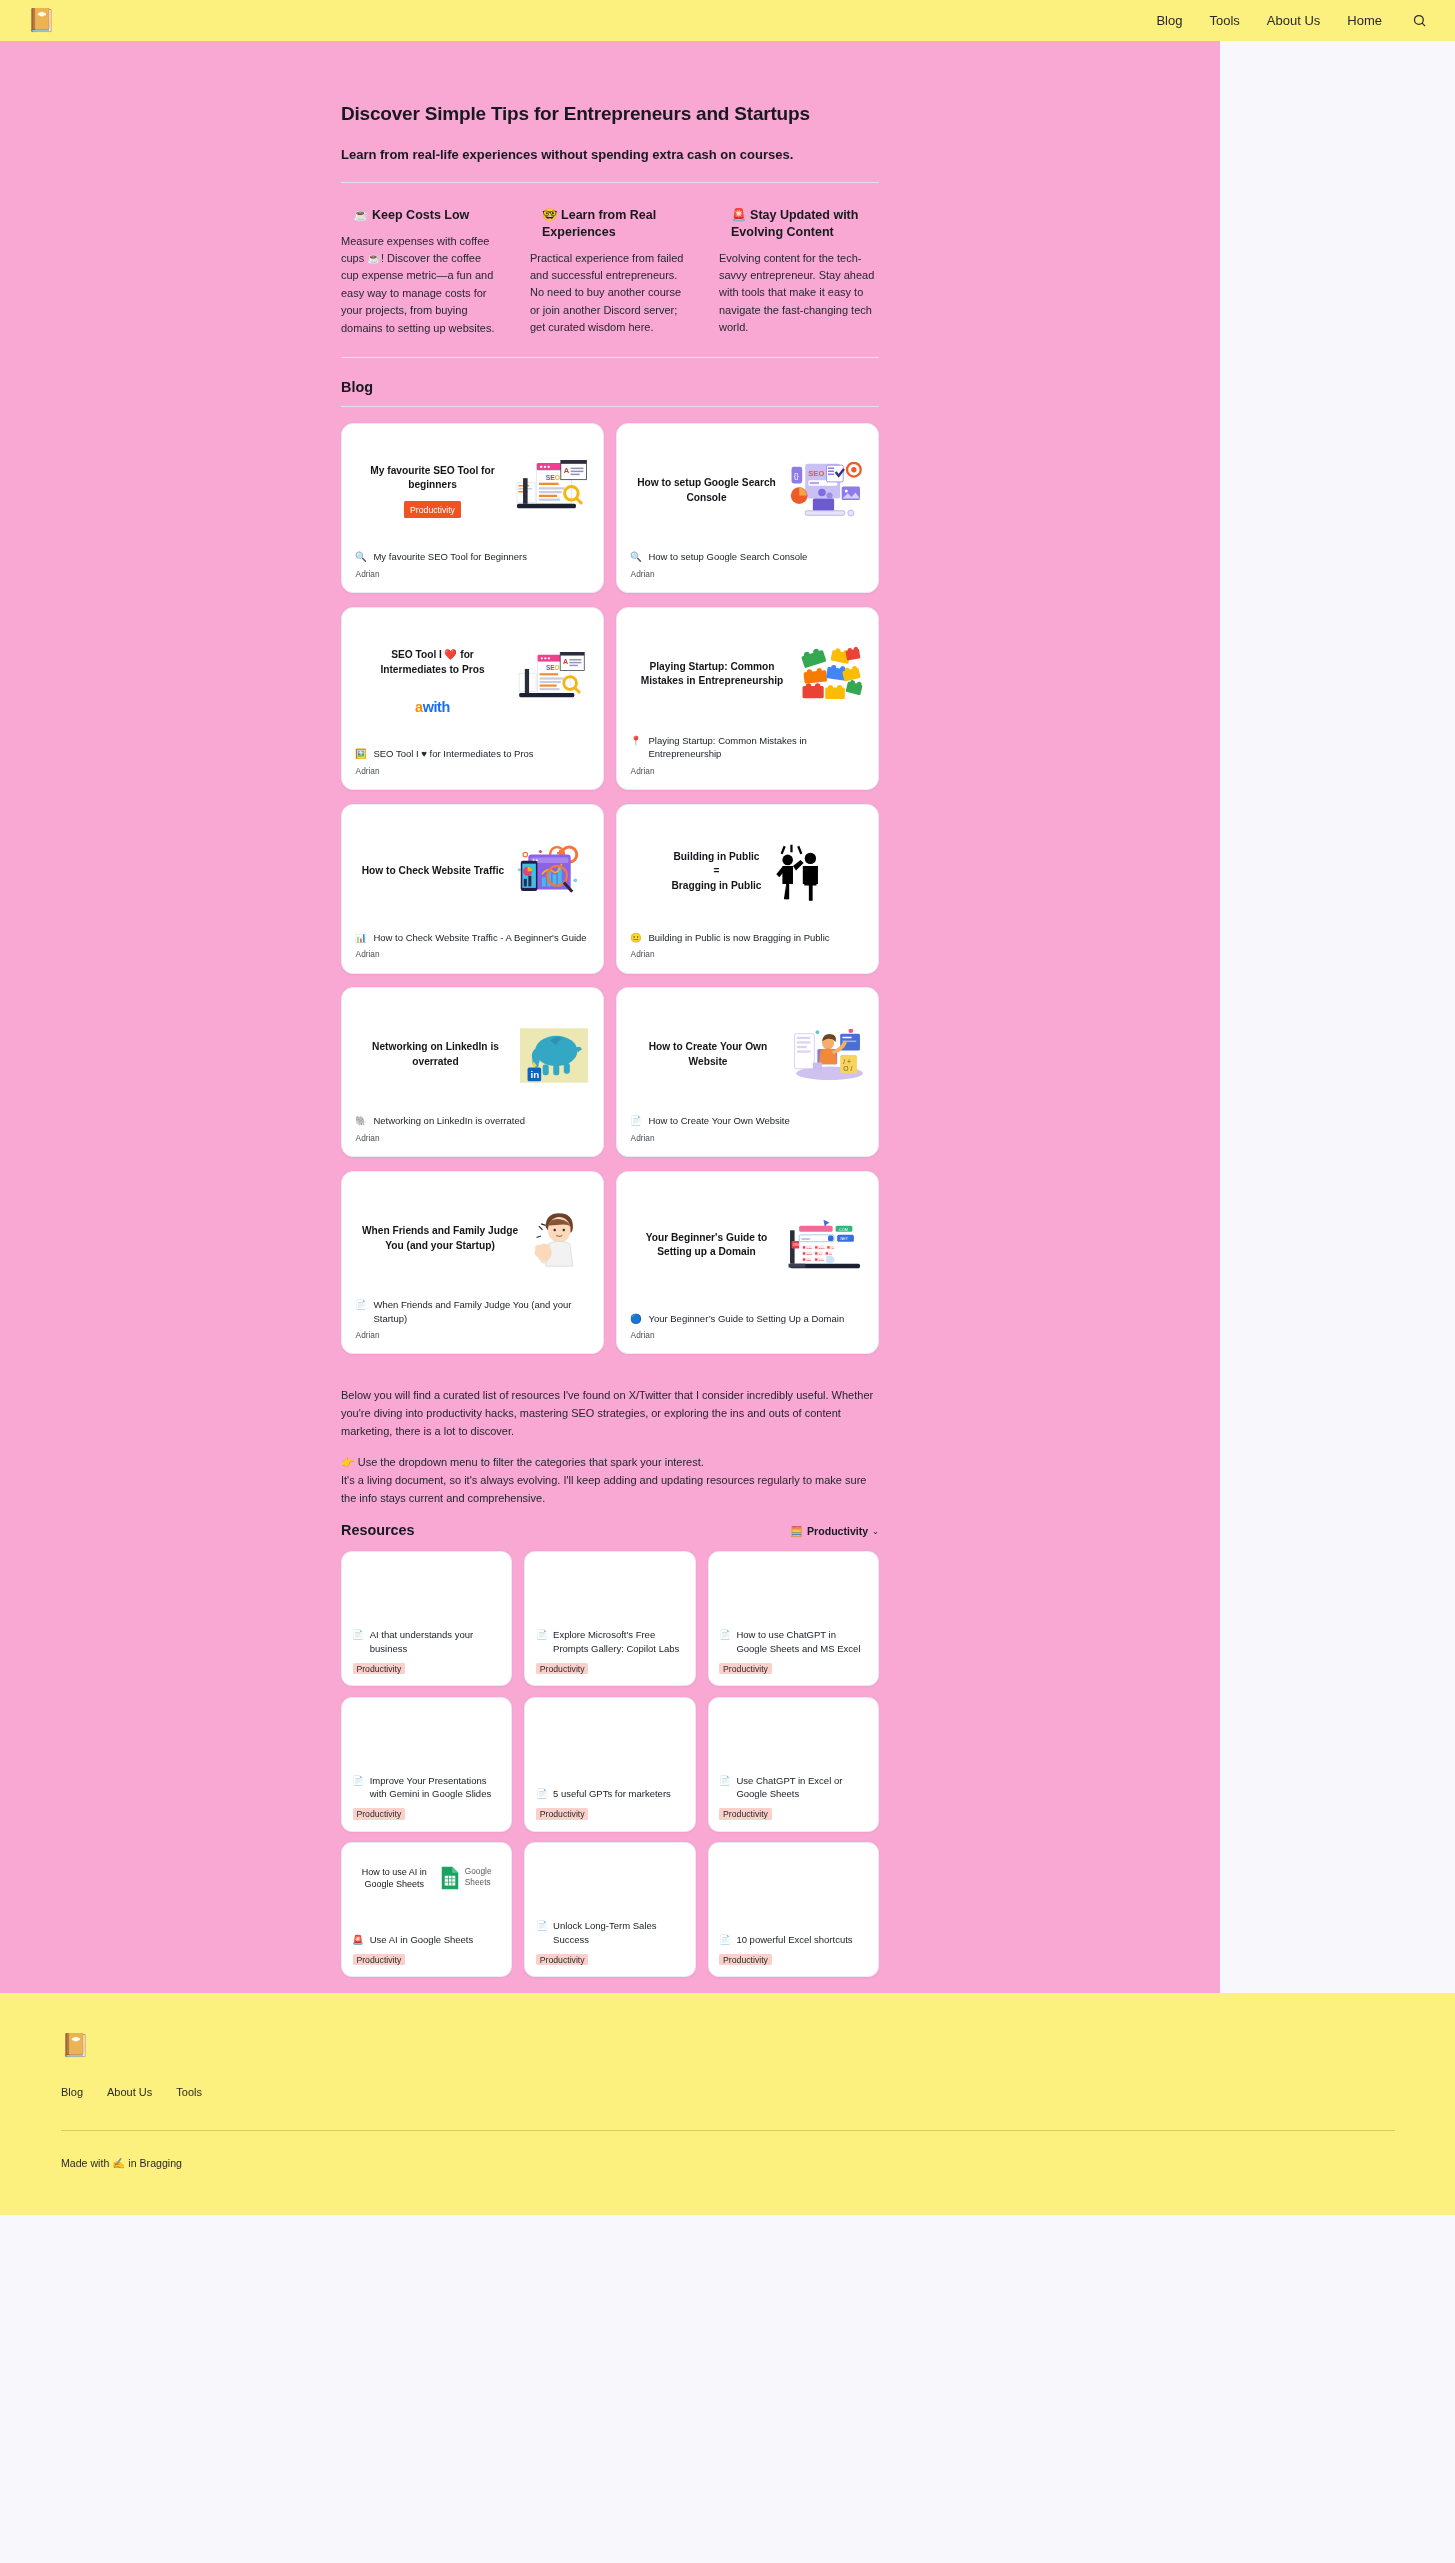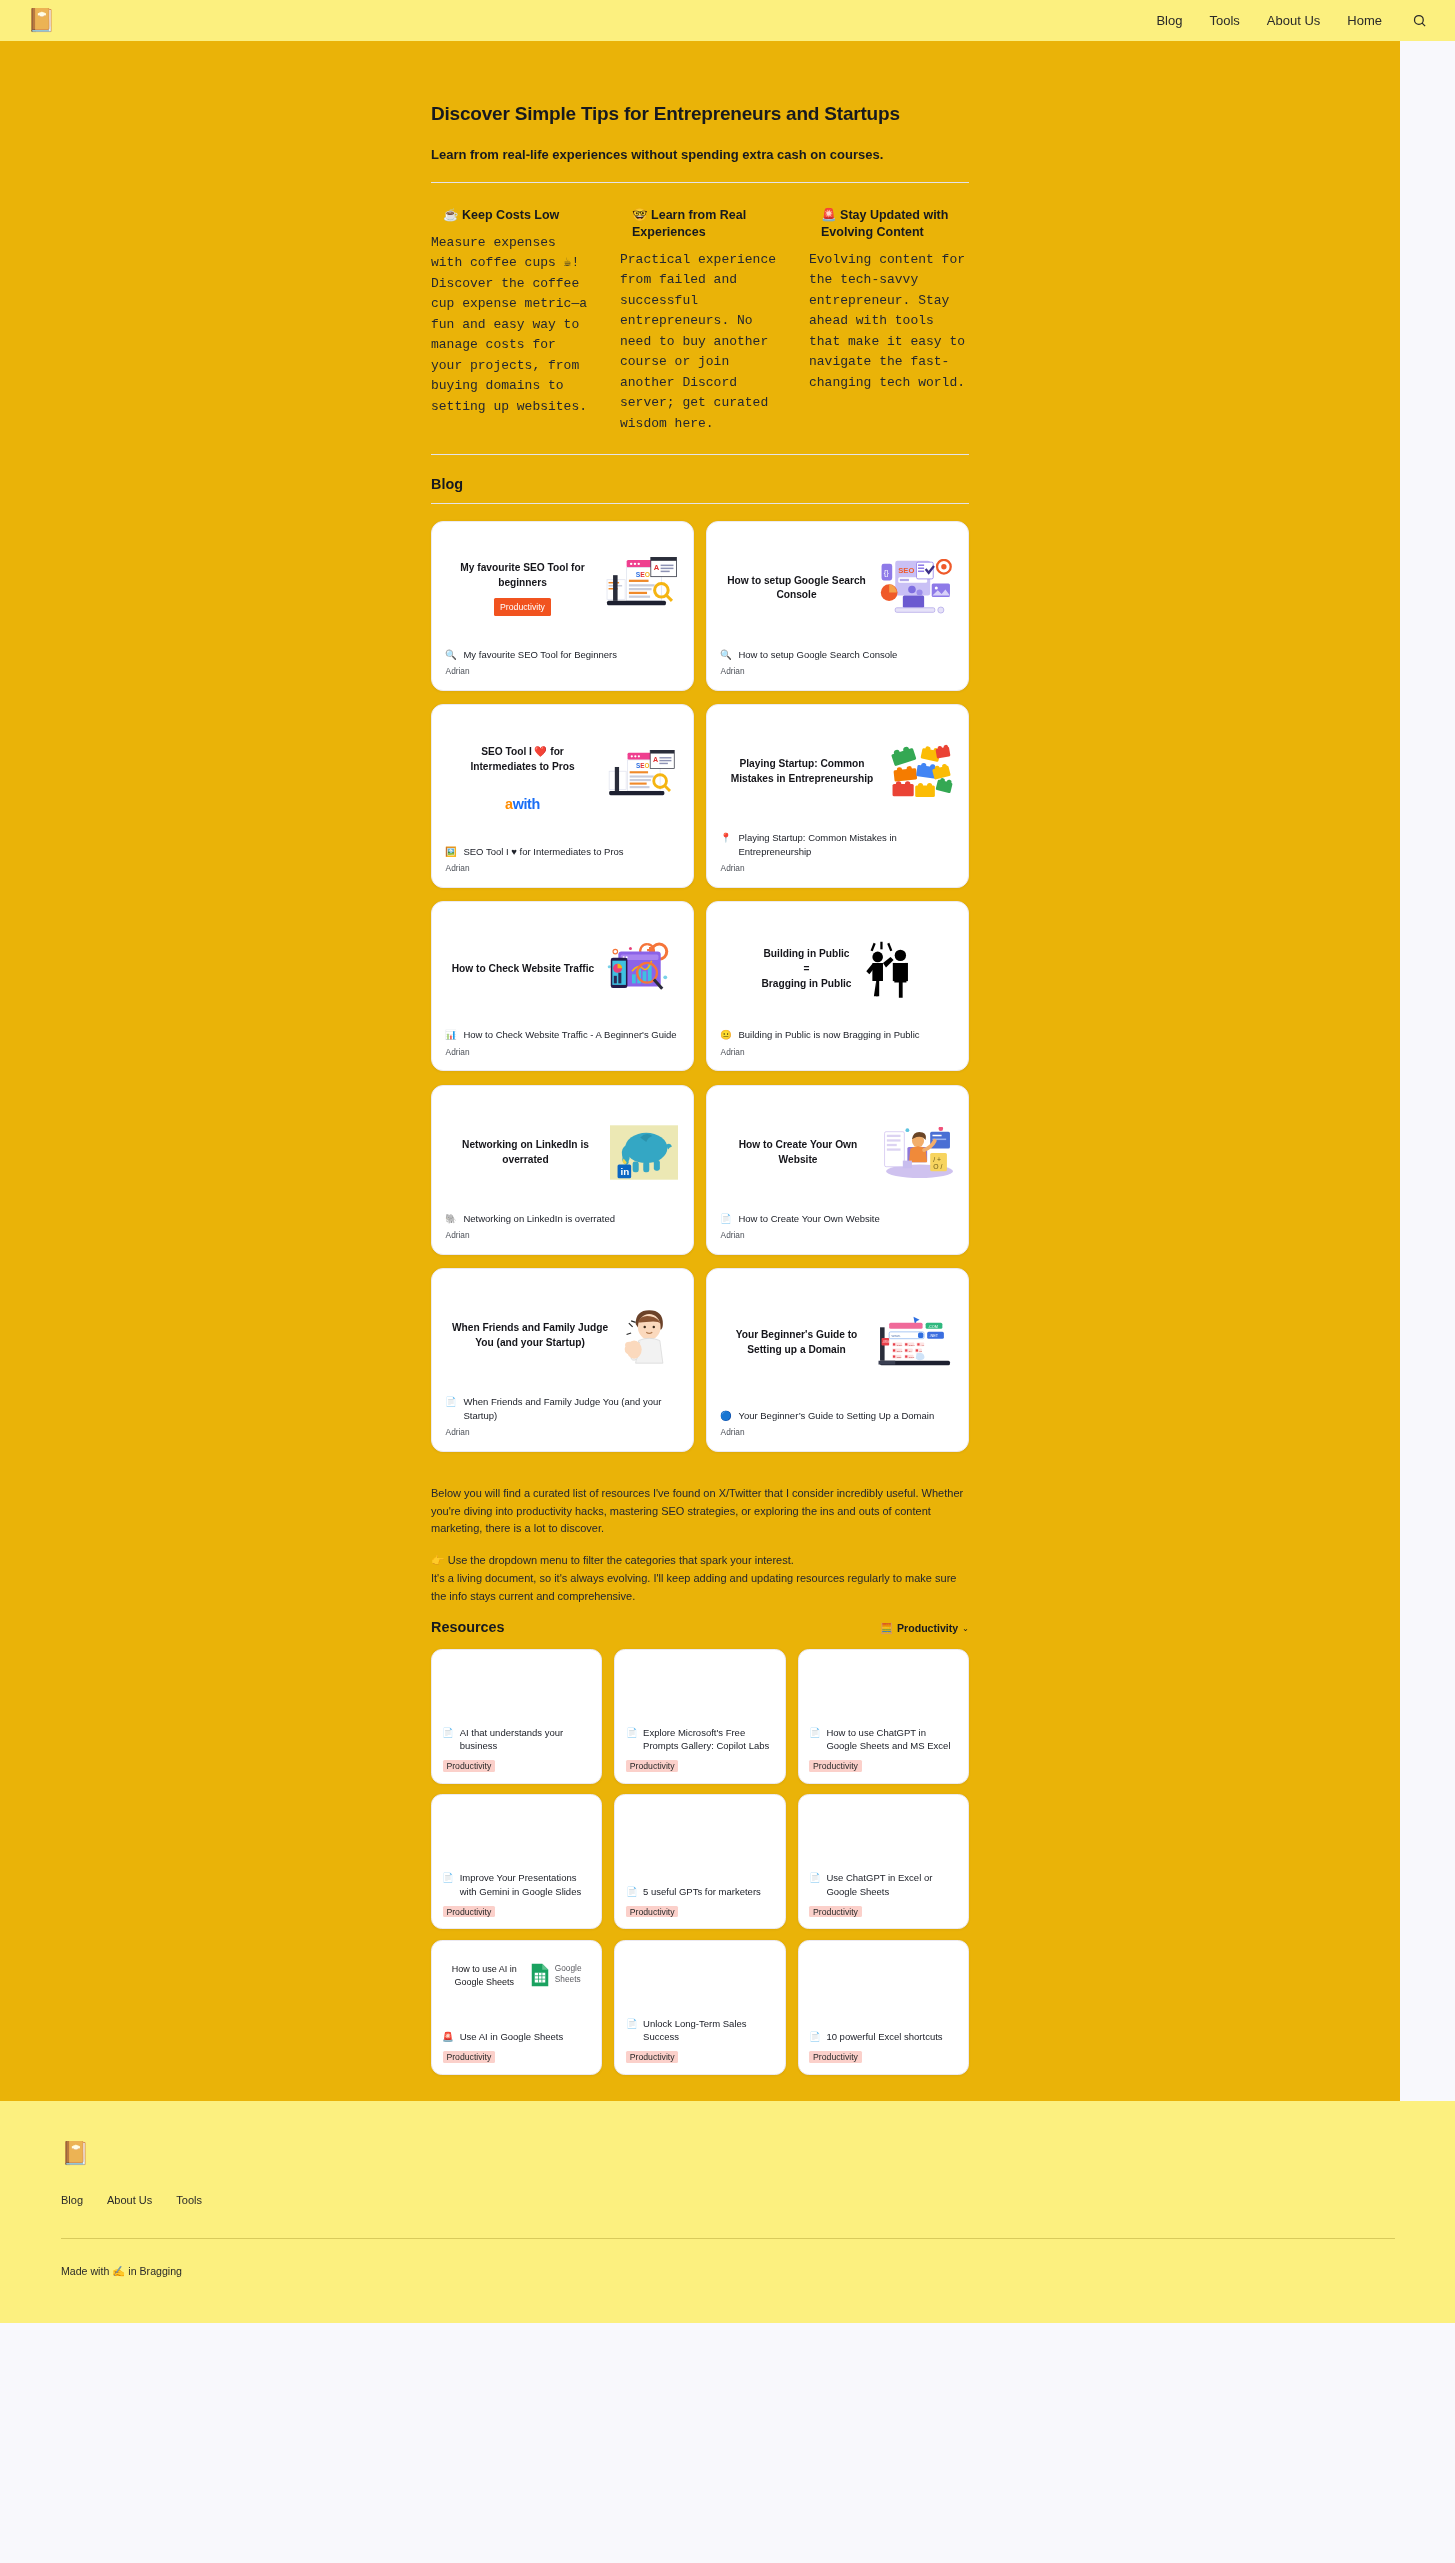--- a/index.html
+++ b/index.html
@@ -40,23 +40,23 @@
   .search-btn {
     width: 20px; height: 20px;
     display: inline-flex; align-items: center; justify-content: center;
     cursor: pointer;
     background: none; border: none;
   }
   .search-btn svg { display:block; }
 
   
   .page {
-    width: 1400px;
-    background: #eab308;
-    padding-bottom: 26px;
+    width: 1220px;
+    background: #f9a8d4;
+    padding-bottom: 16px;
   }
   .content {
     width: 538px;
     margin: 0 auto;
     padding-top: 62px;
   }
 
   h1.page-title {
     font-size: 19px;
     font-weight: bold;
@@ -85,24 +85,23 @@
   }
   .feature h3 {
     font-size: 12.5px;
     font-weight: bold;
     line-height: 1.35;
     margin-bottom: 9px;
     color: #16191f;
     margin-left: 12px;
   }
   .feature p {
-    font-size: 13px;
+    font-size: 11px;
     line-height: 1.58;
     color: #24272f;
-    font-family: Liberation Mono, monospace;
   }
 
   h2.section-title {
     font-size: 14.4px;
     font-weight: bold;
     color: #16191f;
     padding-bottom: 10.6px;
     border-bottom: 0.8px solid #e3e3ea;
     margin-bottom: 16.7px;
   }

